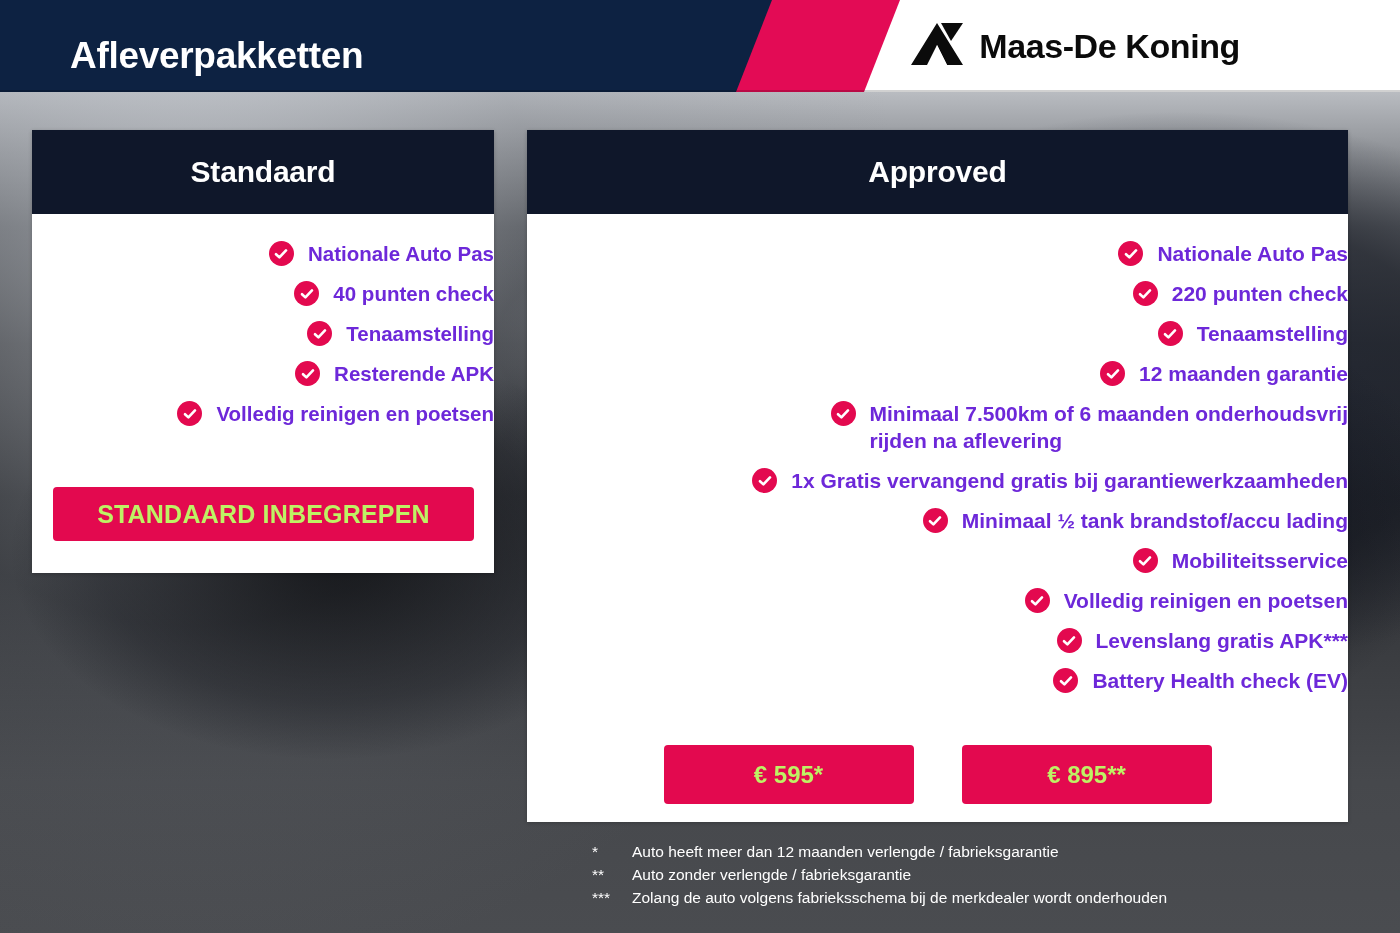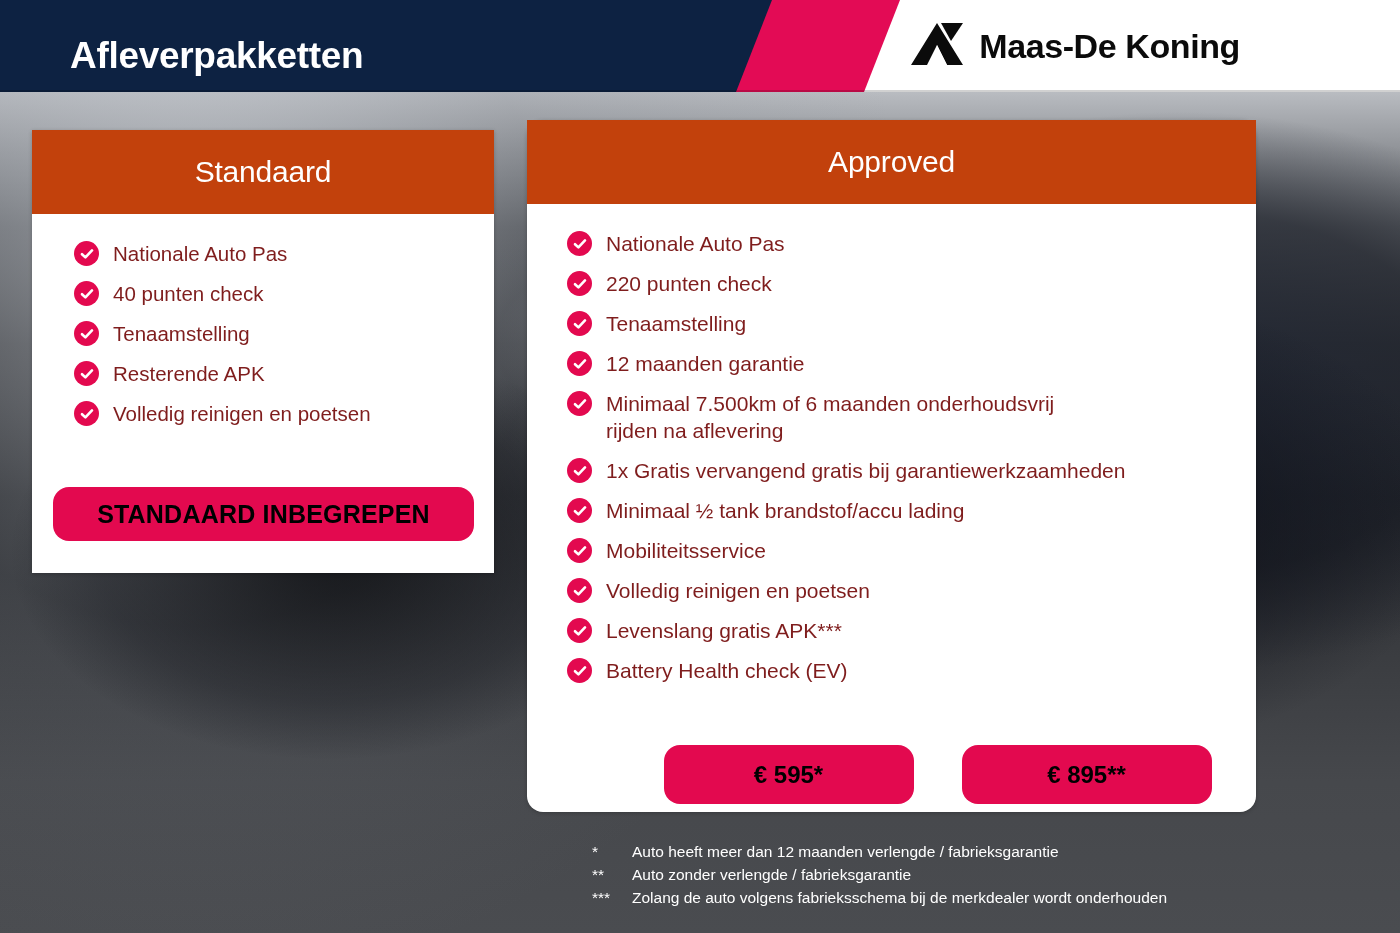--- a/index.html
+++ b/index.html
@@ -81,67 +81,68 @@
     background:rgba(0,0,0,0.18);
   }
 
   
   .card {
     position:absolute;
     background:#ffffff;
     box-shadow:0 1px 4px rgba(0,0,0,0.22);
   }
   .card-header {
-    background:#c2410c;
+    background:#0f172a;
     color:#ffffff;
     display:flex; align-items:center; justify-content:center;
-    font-size:30px; font-weight:normal;
+    font-size:30px; font-weight:bold;
     letter-spacing:-0.2px;
   }
   .card-body { padding:0; }
 
   #card-standaard { left:32px; top:130px; width:462px; height:443px; }
   #card-standaard .card-header { height:84px; }
 
-  #card-approved  { left:527px; top:120px; width:729px; height:692px;border-radius:16px; }
+  #card-approved  { left:527px; top:130px; width:821px; height:692px; }
   #card-approved  .card-header { height:84px; }
 
   
   ul.features { list-style:none; }
   #list-standaard { padding:26px 0 0 42px; }
   #list-approved  { padding:26px 0 0 40px; }
 
   ul.features li {
     display:flex; align-items:flex-start;
     margin-bottom:13px;
-    color:#7f1d1d;
-    font-weight:normal;
+    color:#6d28d9;
+    font-weight:bold;
+    justify-content:flex-end;
   }
   #list-standaard li { font-size:20.5px; line-height:27px; }
   #list-approved  li { font-size:21px;   line-height:27px; }
 
   .check-icon {
     flex:0 0 auto;
     width:25px; height:25px;
     border-radius:50%;
     background:#e3094f;
     margin-right:14px;
     margin-top:1px;
     display:flex; align-items:center; justify-content:center;
   }
   .check-icon svg { display:block; }
   .feature-text { display:block; }
   .feature-text .wrap2 { display:block; }
 
   
   .pink-btn {
     background:#e3094f;
-    color:#000000;
+    color:#bef264;
     border:none;
-    border-radius:16px;
+    border-radius:4px;
     font-family:"Liberation Sans", sans-serif;
     font-weight:bold;
     cursor:pointer;
     display:flex; align-items:center; justify-content:center;
   }
   #btn-standaard-included {
     position:absolute;
     left:53px; top:487px;
     width:421px; height:54px;
     font-size:25px;

